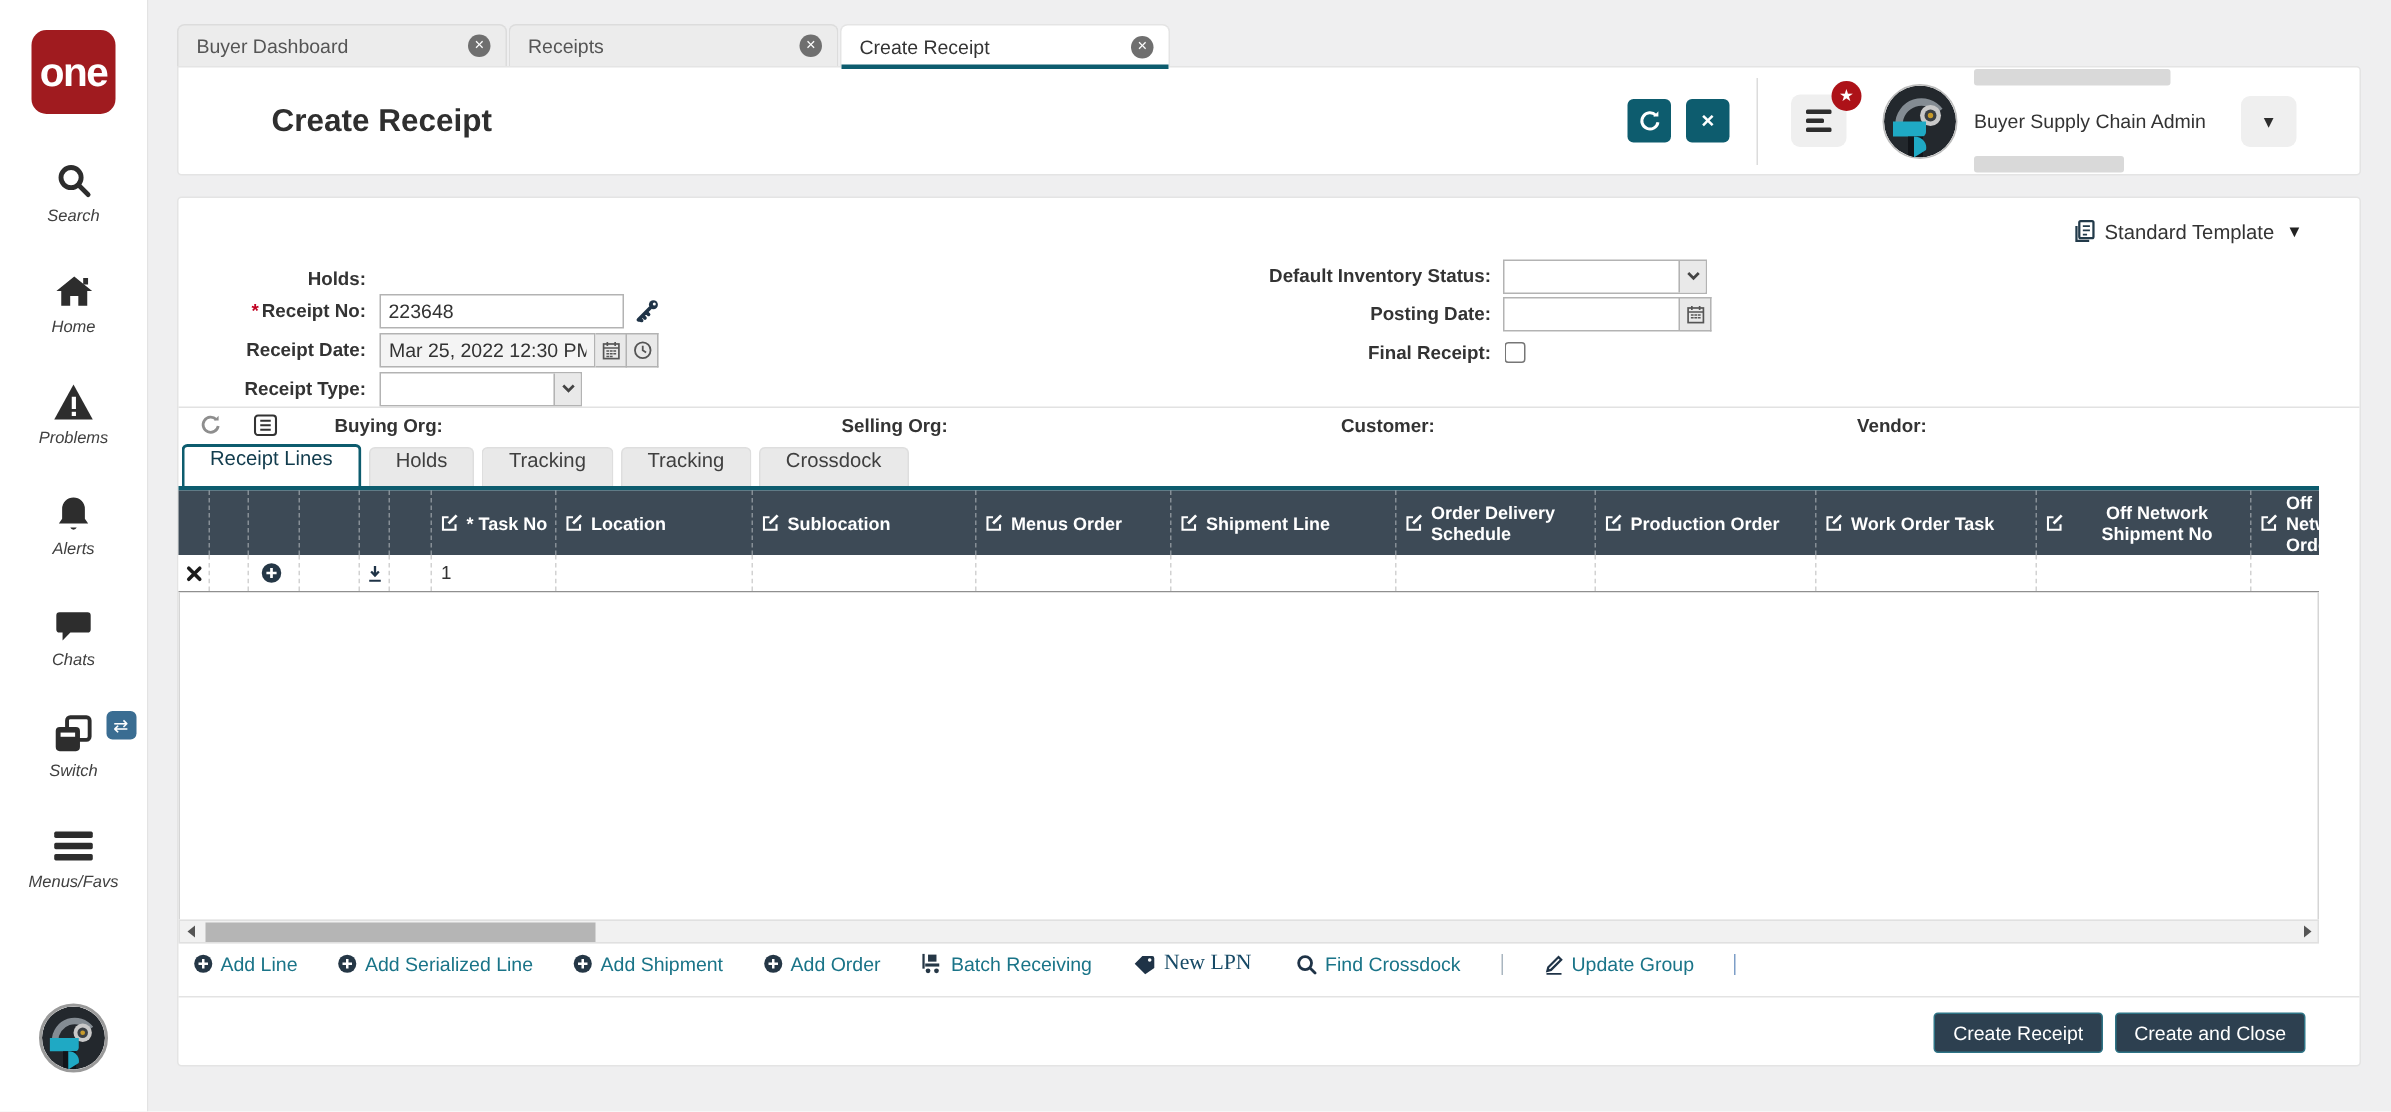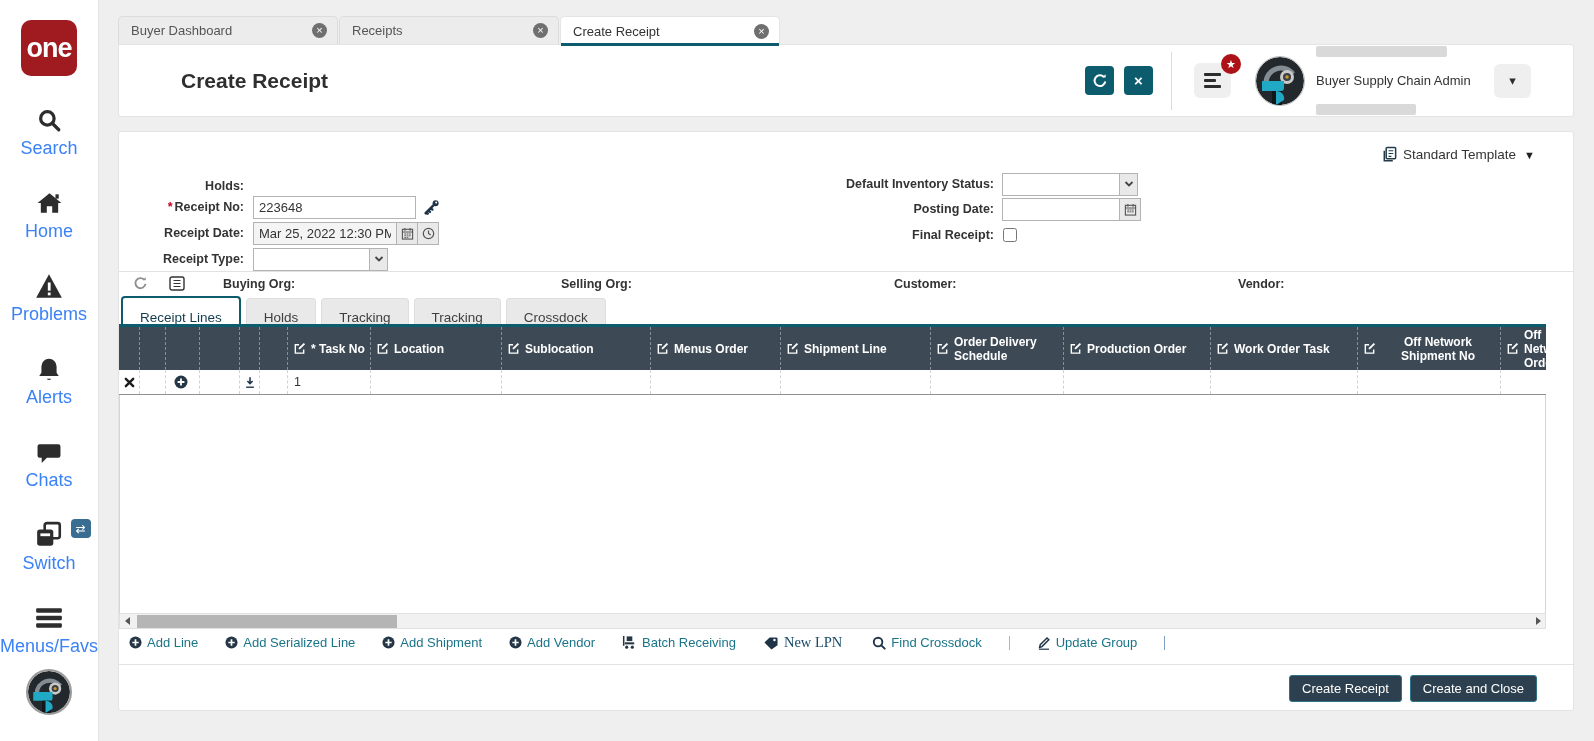--- a/index.html
+++ b/index.html
@@ -7,21 +7,21 @@
   body { font-family:"Liberation Sans", sans-serif; background:#efeff0; position:relative; color:#333; }
 
   
   .sidebar { position:absolute; left:0; top:0; width:99px; height:741px; background:#fff;
              border-right:1px solid #e3e3e3; display:flex; flex-direction:column; align-items:center; z-index:5;}
   .logo { width:56px; height:56px; margin-top:20px; border-radius:10px; background:#a01b1f; color:#fff;
           display:flex; align-items:center; justify-content:center; font-size:27px; font-weight:bold;
           letter-spacing:-1px; }
   .side-item { margin-top:30px; width:99px; display:flex; flex-direction:column; align-items:center;
                cursor:pointer; position:relative; }
-  .side-item .lbl { font-size:18px; color:#3b82f6; margin-top:4px; }
+  .side-item .lbl { font-size:11px; color:#404040; margin-top:4px;font-style:italic; }
   .side-icn { height:28px; display:flex; align-items:center; justify-content:center; color:#2d2d2d; }
   .switch-badge { position:absolute; top:-2px; right:8px; width:20px; height:19px; border-radius:4px;
                   background:#3a6d92; color:#fff; font-size:12px; display:flex; align-items:center;
                   justify-content:center; }
   .side-avatar { margin-top:auto; margin-bottom:26px; width:46px; height:46px; border-radius:50%;
                  overflow:hidden; border:2px solid #9a9a9a; cursor:pointer; }
 
   
   .robot { width:100%; height:100%; display:block; }
 
@@ -88,21 +88,21 @@
   .key-icn { margin-left:7px; display:flex; align-items:center; }
 
   
   .org-row { position:absolute; top:139px; left:0; width:1454px; height:25px; border-top:1px solid #e2e2e2; }
   .org-row .ico { position:absolute; top:4px; cursor:pointer; }
   .org-lbl { position:absolute; top:5px; font-size:12.5px; font-weight:bold; color:#333; }
 
   
   .sectabs { position:absolute; top:164px; left:2px; display:flex; gap:5px; align-items:flex-end; }
   .stab { height:27px; background:#e9e9e9; border:1px solid #dedede; border-bottom:none; border-radius:4px 4px 0 0;
-          font-size:13.5px; color:#3f3f3f; padding:0 17px; display:flex; align-items:flex-end; cursor:pointer; }
+          font-size:13.5px; color:#3f3f3f; padding:0 17px; display:flex; align-items:flex-start; cursor:pointer; }
   .stab.active { background:#fff; border:2px solid #0d5c6e; border-bottom:none; color:#123c4d; height:29px;
                  font-weight:normal; }
 
   
   .grid { position:absolute; top:192px; left:0; width:1427px; border-top:3px solid #0d5c6e; }
   .g-rowflex { display:flex; width:1427px; }
   .ghead { background:#3d4a56; height:43px; }
   .hc { flex:0 0 auto; border-right:1px dashed rgba(255,255,255,.38); display:flex; align-items:center;
         gap:5px; padding:0 5px; overflow:hidden; color:#fff; font-size:12px; font-weight:bold; line-height:14px; }
   .gbody-row { background:#fff; height:25px; border-bottom:1px solid #8f8f8f; }
@@ -563,21 +563,21 @@
           <circle cx="7" cy="7" r="6.5" fill="#253746"></circle>
           <path d="M7 3.6 v6.8 M3.6 7 h6.8" stroke="#fff" stroke-width="1.8"></path>
         </svg>
       <span>Add Shipment</span>
     </span>
     <span class="gt-item">
       <svg width="13" height="13" viewBox="0 0 14 14">
           <circle cx="7" cy="7" r="6.5" fill="#253746"></circle>
           <path d="M7 3.6 v6.8 M3.6 7 h6.8" stroke="#fff" stroke-width="1.8"></path>
         </svg>
-      <span>Add Vendor</span>
+      <span>Add Order</span>
     </span>
     <span class="gt-item">
       <svg width="15" height="15" viewBox="0 0 16 16" fill="#253746">
           <rect x="5" y="1.5" width="6" height="5"></rect>
           <rect x="3" y="7.8" width="10" height="2.2"></rect>
           <circle cx="5" cy="13" r="1.7"></circle>
           <circle cx="11" cy="13" r="1.7"></circle>
           <rect x="1" y="1" width="1.6" height="10.5"></rect>
         </svg>
       <span>Batch Receiving</span>

